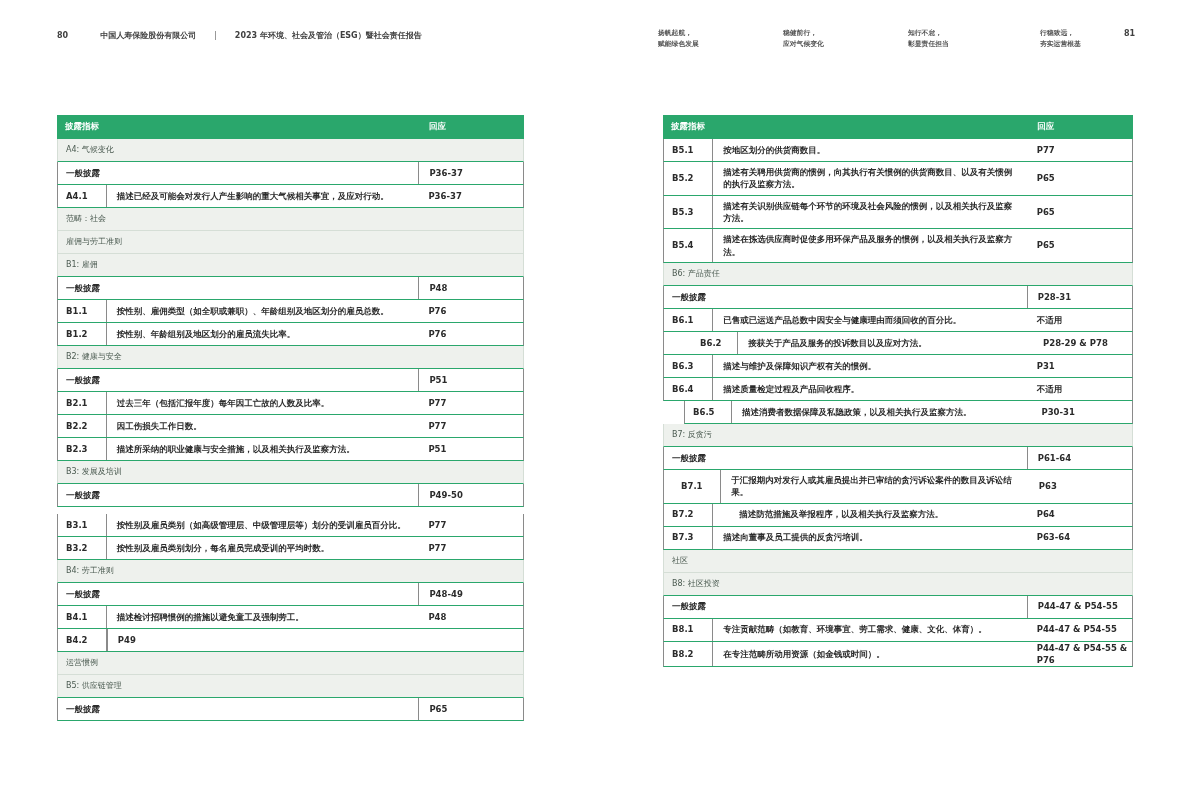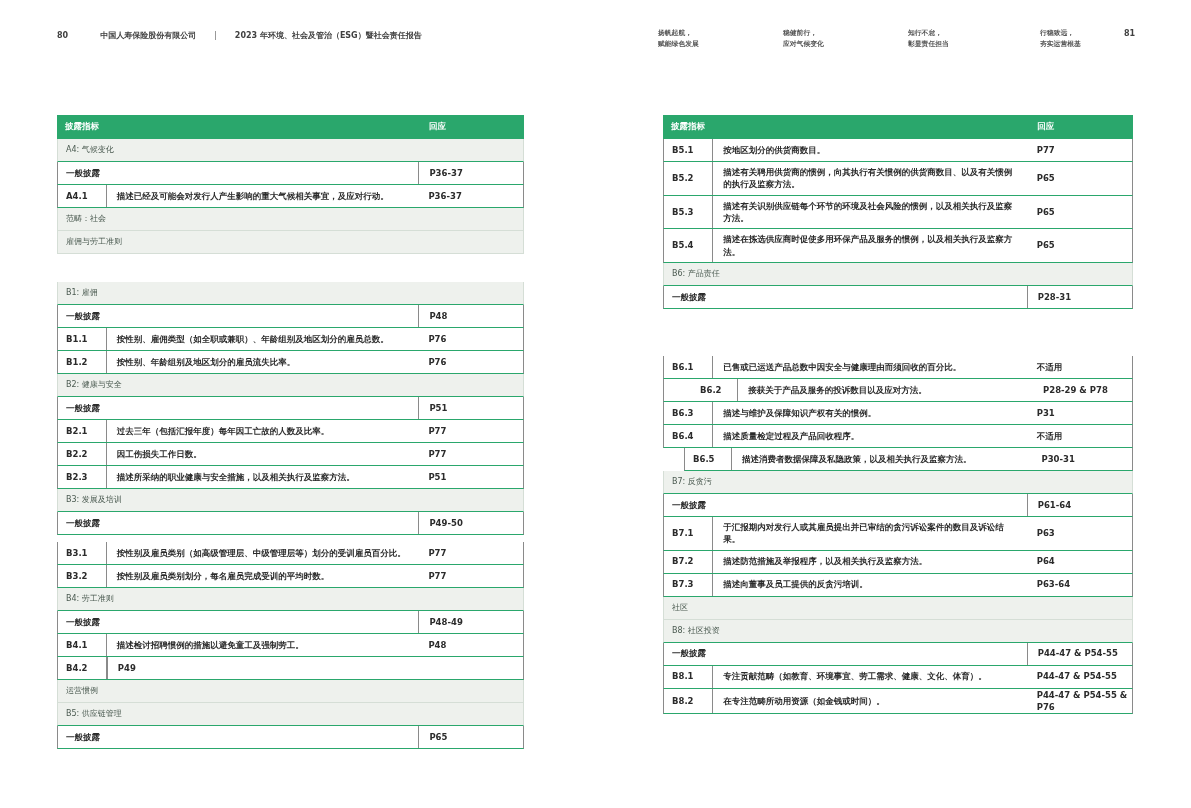--- a/index.html
+++ b/index.html
@@ -101,21 +101,21 @@
         <span class="cell-num">A4.1</span>
         <span class="cell-desc">描述已经及可能会对发行人产生影响的重大气候相关事宜，及应对行动。</span>
         <span class="cell-resp">P36-37</span>
       </div>
       <div class="row section" style="border-bottom: 1px solid var(--pale);">
         <span class="cell-section">范畴：社会</span>
       </div>
       <div class="row section" style="border-bottom: 1px solid var(--pale);">
         <span class="cell-section">雇佣与劳工准则</span>
       </div>
-      <div class="row section" style="border-bottom: 1px solid var(--green); margin-top: 28px;">
+      <div class="row section" style="border-bottom: 1px solid var(--green);">
         <span class="cell-section">B1: 雇佣</span>
       </div>
       <div class="row general" style="border-bottom: 1px solid var(--green);">
         <span class="cell-general">一般披露</span>
         <span class="cell-resp">P48</span>
       </div>
       <div class="row item" style="border-bottom: 1px solid var(--green);">
         <span class="cell-num">B1.1</span>
         <span class="cell-desc">按性别、雇佣类型（如全职或兼职）、年龄组别及地区划分的雇员总数。</span>
         <span class="cell-resp">P76</span>
@@ -219,21 +219,21 @@
         <span class="cell-desc">描述在拣选供应商时促使多用环保产品及服务的惯例，以及相关执行及监察方法。</span>
         <span class="cell-resp">P65</span>
       </div>
       <div class="row section" style="border-bottom: 1px solid var(--green);">
         <span class="cell-section">B6: 产品责任</span>
       </div>
       <div class="row general" style="border-bottom: 1px solid var(--green);">
         <span class="cell-general">一般披露</span>
         <span class="cell-resp">P28-31</span>
       </div>
-      <div class="row item" style="border-bottom: 1px solid var(--green); margin-top: 47px;">
+      <div class="row item" style="border-bottom: 1px solid var(--green);">
         <span class="cell-num">B6.1</span>
         <span class="cell-desc">已售或已运送产品总数中因安全与健康理由而须回收的百分比。</span>
         <span class="cell-resp">不适用</span>
       </div>
       <div class="row item" style="border-bottom: 1px solid var(--green); padding-left: 28px;">
         <span class="cell-num">B6.2</span>
         <span class="cell-desc">接获关于产品及服务的投诉数目以及应对方法。</span>
         <span class="cell-resp">P28-29 &amp; P78</span>
       </div>
       <div class="row item" style="border-bottom: 1px solid var(--green);">
@@ -251,26 +251,26 @@
         <span class="cell-desc">描述消费者数据保障及私隐政策，以及相关执行及监察方法。</span>
         <span class="cell-resp">P30-31</span>
       </div>
       <div class="row section" style="border-bottom: 1px solid var(--green);">
         <span class="cell-section">B7: 反贪污</span>
       </div>
       <div class="row general" style="border-bottom: 1px solid var(--green);">
         <span class="cell-general">一般披露</span>
         <span class="cell-resp">P61-64</span>
       </div>
-      <div class="row item" style="border-bottom: 1px solid var(--green);">
+      <div class="row item" style="border-bottom: 1px solid var(--green); padding-left: 9px;">
         <span class="cell-num">B7.1</span>
         <span class="cell-desc">于汇报期内对发行人或其雇员提出并已审结的贪污诉讼案件的数目及诉讼结果。</span>
         <span class="cell-resp">P63</span>
       </div>
-      <div class="row item" style="border-bottom: 1px solid var(--green);">
+      <div class="row item" style="border-bottom: 1px solid var(--green); gap: 16px;">
         <span class="cell-num">B7.2</span>
         <span class="cell-desc">描述防范措施及举报程序，以及相关执行及监察方法。</span>
         <span class="cell-resp">P64</span>
       </div>
       <div class="row item" style="border-bottom: 1px solid var(--green);">
         <span class="cell-num">B7.3</span>
         <span class="cell-desc">描述向董事及员工提供的反贪污培训。</span>
         <span class="cell-resp">P63-64</span>
       </div>
       <div class="row section" style="border-bottom: 1px solid var(--pale);">

